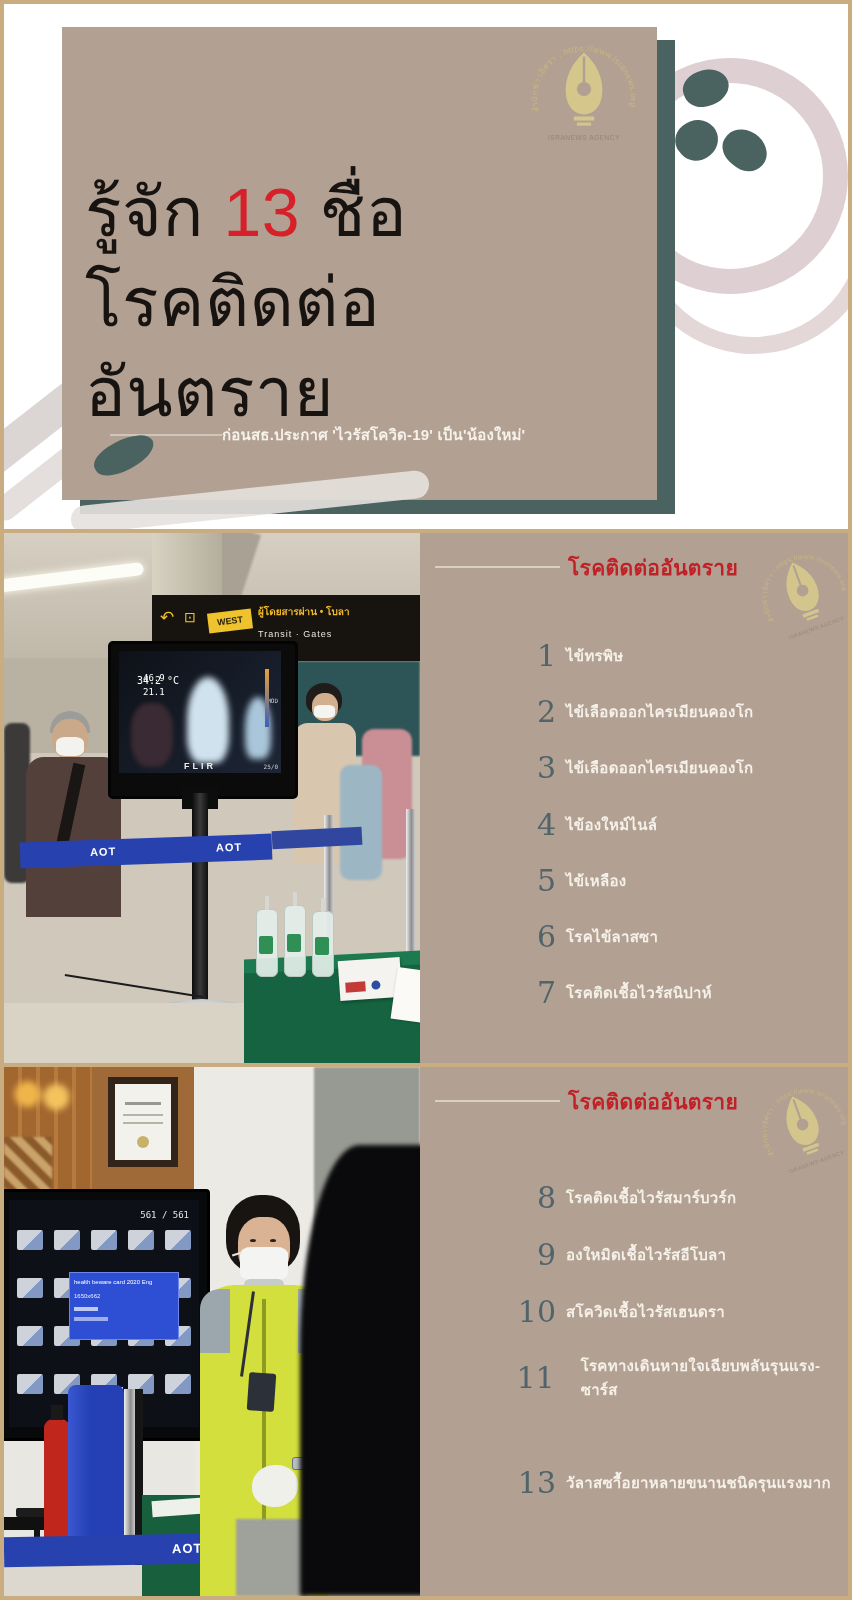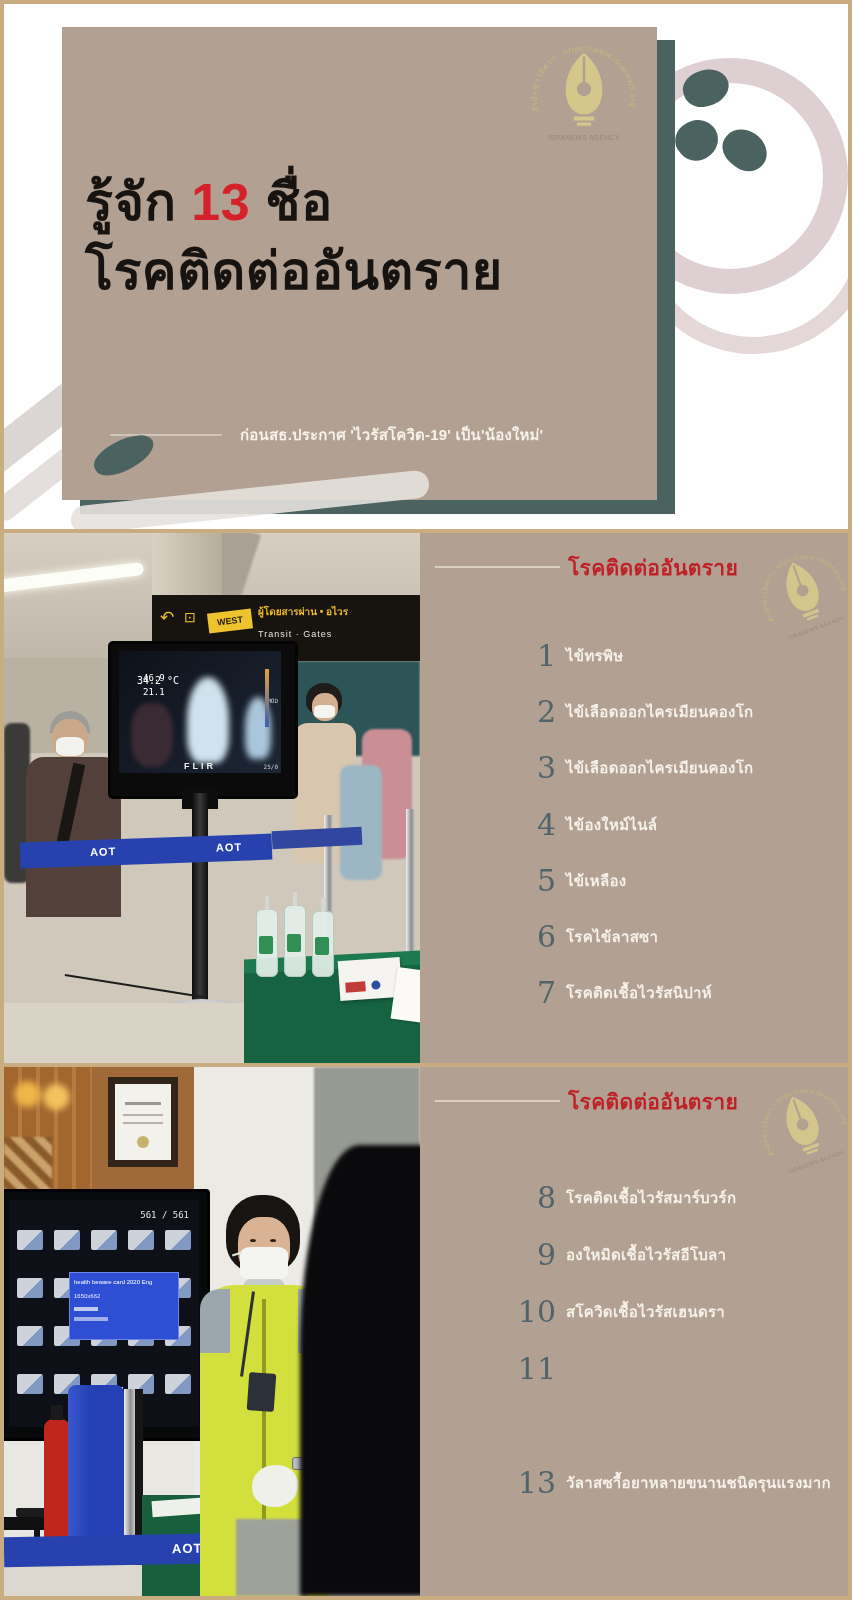--- a/index.html
+++ b/index.html
@@ -7,23 +7,23 @@
          font-family:"Liberation Sans",sans-serif;}
   .abs{position:absolute;}
   .frame{position:absolute;inset:0;border:4px solid #c9ad80;pointer-events:none;z-index:60;}
   .sep{position:absolute;left:0;width:852px;height:4px;background:#c9ad80;z-index:55;}
 
   
   .ring{border-radius:50%;}
   .dab{background:#4a6360;border-radius:45% 55% 50% 50%;}
   .slate-card{background:#4a6360;}
   .cover-card{background:#b2a093;}
-  .title{font-weight:700;font-size:52px;line-height:1.32;color:#171310;letter-spacing:.5px;}
+  .title{font-weight:400;font-size:68px;line-height:1.32;color:#171310;letter-spacing:.5px;}
   .title .red{color:#d6202a;}
-  .sub-row{display:flex;align-items:center;gap:18px;}
+  .sub-row{display:flex;align-items:center;}
   .sub-line{width:112px;height:2px;background:#cfc5bb;}
   .sub-text{color:#f6f2ea;font-size:15px;font-weight:700;letter-spacing:.2px;}
 
   
   .panel{background:#b2a093;}
   .h-line{height:2px;background:#d9cfc3;}
   .h-text{color:#bf2127;font-size:21px;font-weight:800;letter-spacing:.3px;}
   .row-num{font-family:"DejaVu Serif",serif;font-size:30px;color:#51646a;text-align:right;width:40px;line-height:1;}
   .row-label{color:#f5f1e9;font-size:15px;font-weight:600;letter-spacing:.3px;}
   .logo-box svg{width:100%;height:100%;}
@@ -96,21 +96,21 @@
       <div class="abs" style="left:148px;top:0;width:70px;height:132px;background:linear-gradient(90deg,#d8d2c2,#b5ae9d);"></div>
       <div class="abs" style="left:0;top:125px;width:150px;height:95px;background:#b9b2a3;"></div>
       <div class="abs blur1" style="left:290px;top:128px;width:126px;height:95px;background:#2d5456;"></div>
 
       <div class="abs" style="left:148px;top:62px;width:268px;height:66px;background:#17140f;">
         <div class="abs" style="left:8px;top:12px;color:#eec32d;font-size:17px;">↶</div>
         <div class="abs" style="left:32px;top:14px;color:#eec32d;font-size:14px;">⊡</div>
         <div class="abs" style="left:56px;top:16px;width:44px;height:20px;background:#eec32d;transform:rotate(-7deg);display:flex;align-items:center;justify-content:center;">
           <span style="font-size:9px;font-weight:800;color:#241d07;">WEST</span>
         </div>
-        <div class="abs" style="left:106px;top:9px;color:#f0b929;font-size:10px;font-weight:700;">ผู้โดยสารผ่าน • อไวร</div>
+        <div class="abs" style="left:106px;top:9px;color:#f0b929;font-size:10px;font-weight:700;">ผู้โดยสารผ่าน • โบลา</div>
         <div class="abs" style="left:106px;top:34px;color:#e8e6df;font-size:9px;letter-spacing:1px;">Transit · Gates</div>
       </div>
 
       <div class="abs blur1" style="left:0;top:190px;width:26px;height:160px;background:#3c3a38;border-radius:8px;"></div>
       <div class="abs" style="left:22px;top:178px;width:95px;height:230px;">
         <div class="abs" style="left:24px;top:0;width:40px;height:22px;background:#9c9c98;border-radius:20px 20px 0 0;"></div>
         <div class="abs" style="left:26px;top:8px;width:36px;height:40px;background:#caa98b;border-radius:45%;"></div>
         <div class="abs" style="left:30px;top:26px;width:28px;height:19px;background:#f2f2ee;border-radius:30%;"></div>
         <div class="abs" style="left:0;top:46px;width:95px;height:160px;background:#53403b;border-radius:18px 18px 0 0;"></div>
         <div class="abs" style="left:38px;top:52px;width:12px;height:90px;background:#191613;transform:rotate(12deg);"></div>
@@ -341,20 +341,21 @@
       <div class="abs" style="left:96px;top:173px;display:flex;align-items:center;gap:10px;">
         <span class="row-num">9</span>
         <span class="row-label">องใหมิดเชื้อไวรัสอีโบลา</span>
         </div>
       <div class="abs" style="left:96px;top:230px;display:flex;align-items:center;gap:10px;">
         <span class="row-num">10</span>
         <span class="row-label">สโควิดเชื้อไวรัสเฮนดรา</span>
         </div>
       <div class="abs" style="left:96px;top:287px;display:flex;align-items:center;gap:26px;">
         <span class="row-num">11</span>
+        <span class="row-label">โรคทางเดินหายใจเฉียบพลันรุนแรง-ซาร์ส</span>
         </div>
       <div class="abs" style="left:96px;top:401px;display:flex;align-items:center;gap:10px;">
         <span class="row-num">13</span>
         <span class="row-label">วัลาสซาื้อยาหลายขนานชนิดรุนแรงมาก</span>
         </div>
     </div>
   </div>
 
   <div class="frame"></div>
 </div>

